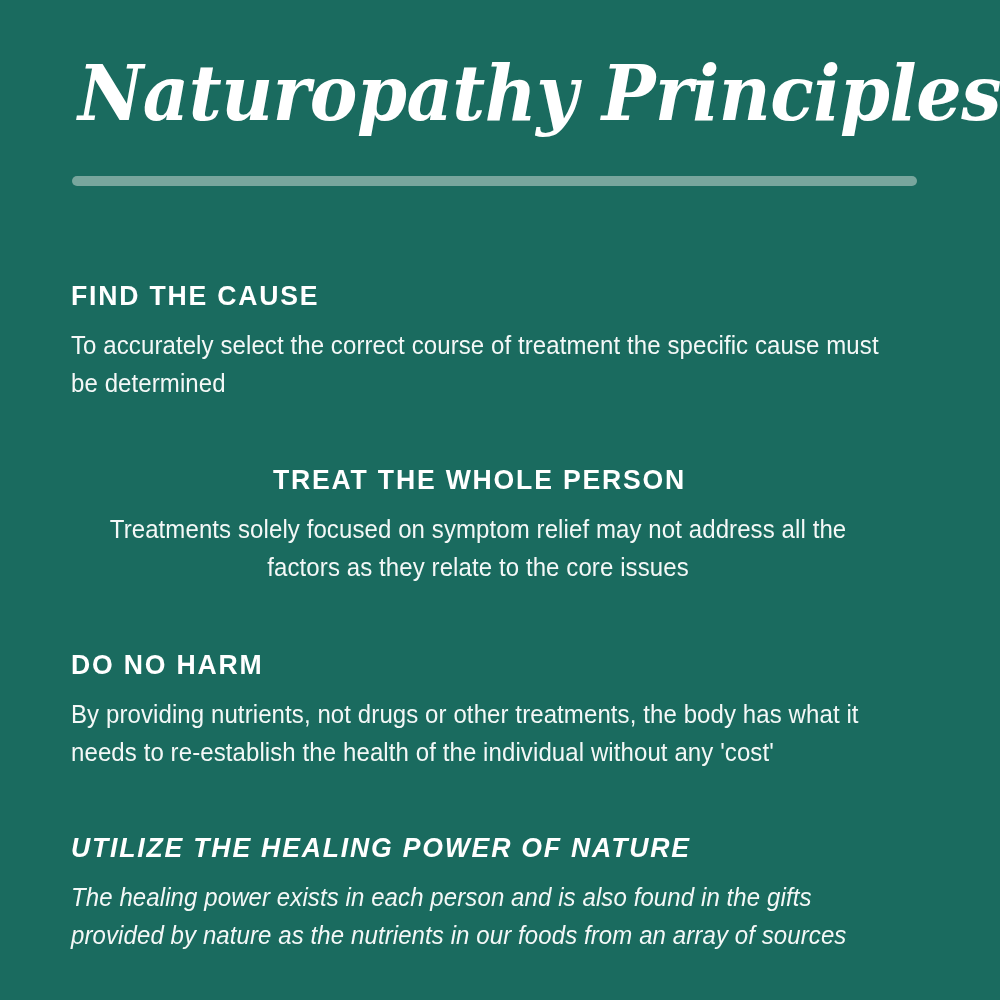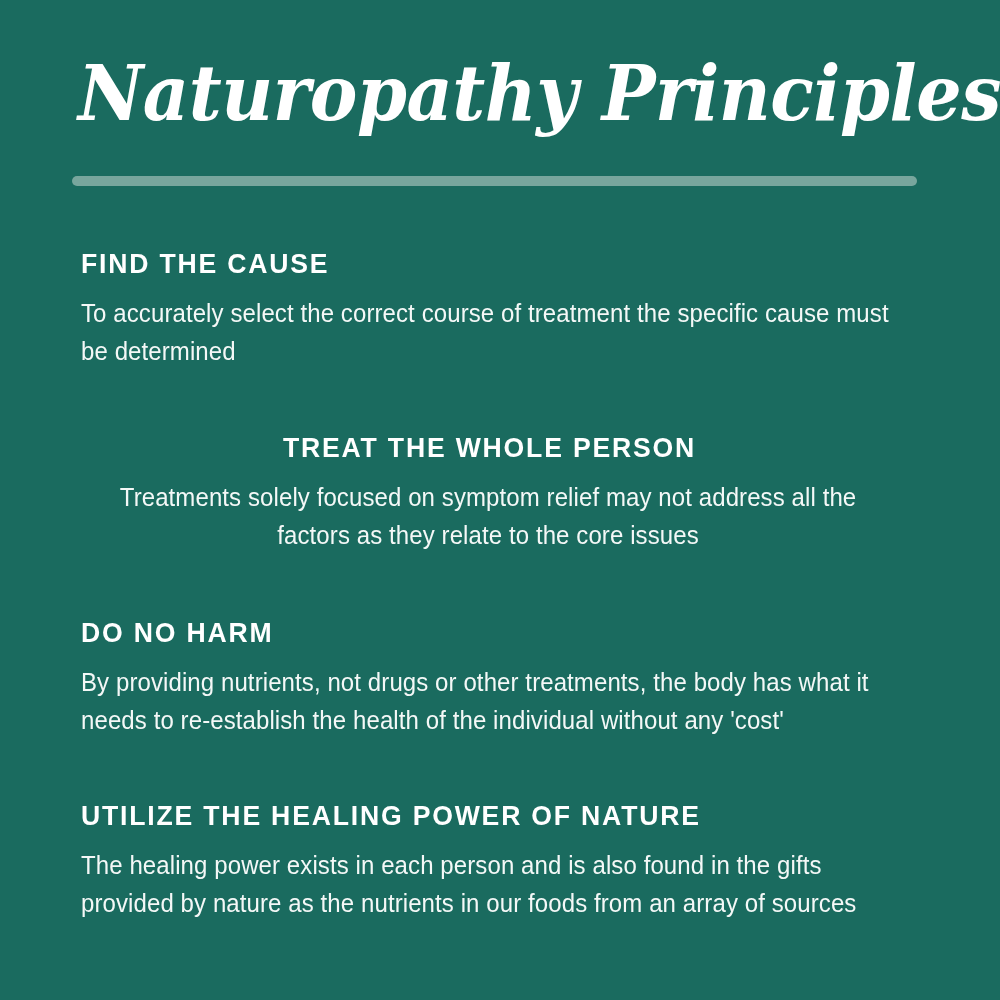--- a/index.html
+++ b/index.html
@@ -65,28 +65,29 @@
     left: 0;
     top: 200px;
     width: 1000px;
     padding: 0;
     margin: 0;
     list-style: none;
   }
 
   .principle {
     position: absolute;
-    left: 81px;
+    left: 71px;
     width: 860px;
+    margin-top: 32px;
   }
 
   .principle-1 { top:  48px; }
   .principle-2 { top: 232px; text-align: center; }
   .principle-3 { top: 417px; }
-  .principle-4 { top: 600px; }
+  .principle-4 { top: 600px; font-style: italic; }
 
   .principle-heading {
     margin: 0 0 14px 0;
     font-family: "Liberation Sans", sans-serif;
     font-weight: 700;
     font-size: 28px;
     line-height: 32px;
     letter-spacing: 1.9px;
     color: #ffffff;
     white-space: nowrap;

